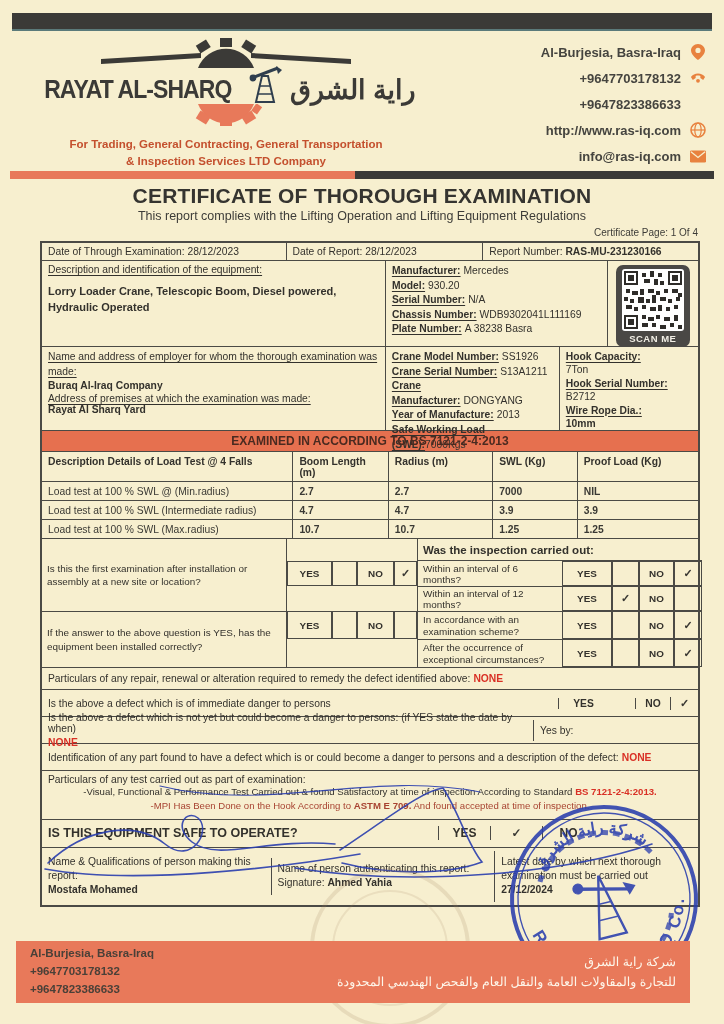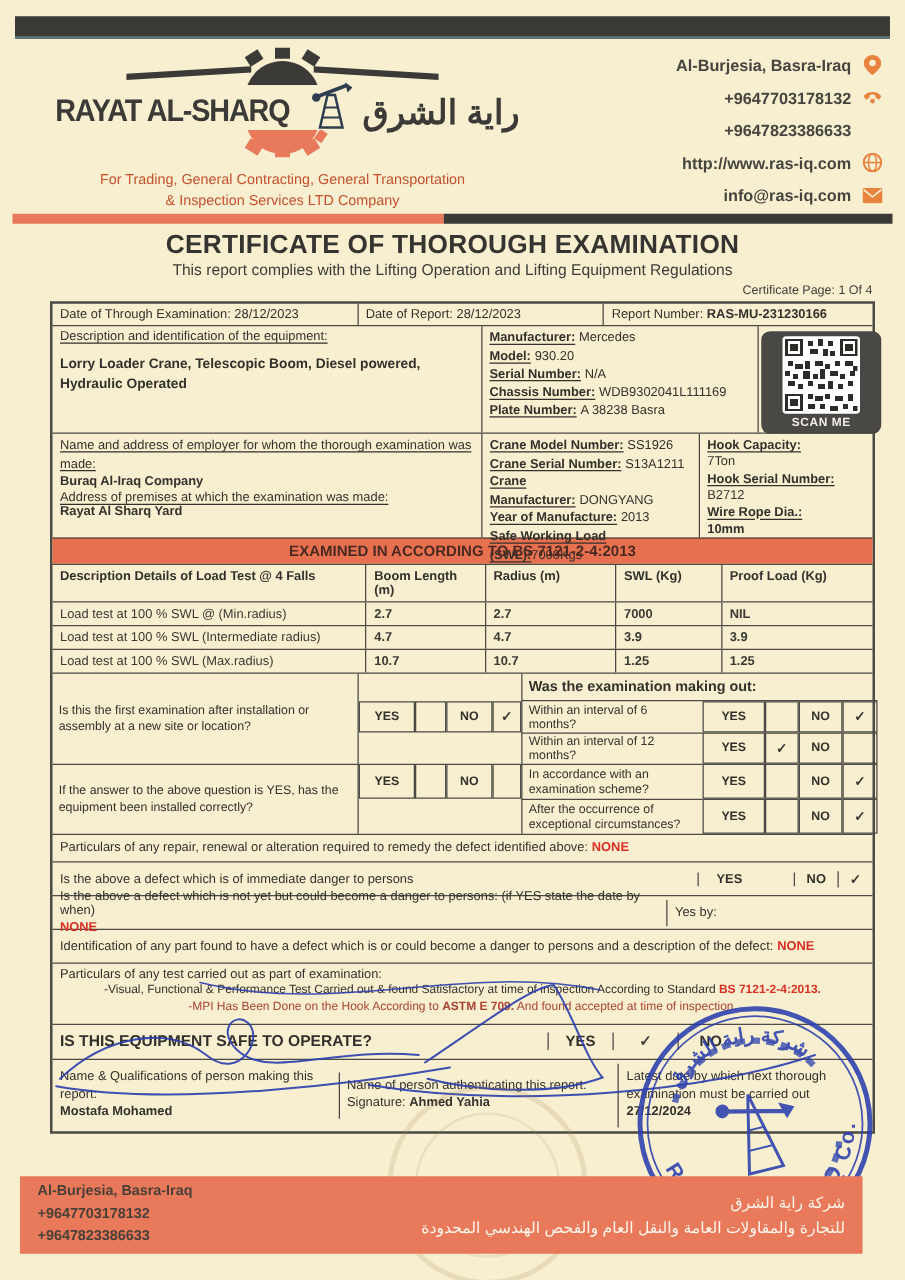--- a/index.html
+++ b/index.html
@@ -9,21 +9,21 @@
   *{box-sizing:border-box;margin:0;padding:0}
   body{background:#e8e6df;font-family:"Liberation Sans",sans-serif;}
   .page{position:relative;width:724px;height:1024px;background:var(--cream);color:var(--ink);overflow:hidden;margin:0 auto;}
   .topbar{position:absolute;top:13px;left:12px;right:12px;height:18px;background:var(--dark);border-bottom:2px solid #5b7a7a}
   
   .header{position:absolute;top:38px;left:26px;right:18px;display:flex}
   .logo-block{width:400px;display:flex;flex-direction:column;align-items:center}
   .logo-name-row{display:flex;align-items:flex-end;justify-content:center;gap:8px;margin-top:-4px}
   .logo-en{font-size:25px;font-weight:bold;color:var(--dark);letter-spacing:-1px;transform:scaleX(.92)}
   .logo-ar{font-size:27px;font-weight:bold;color:var(--dark);line-height:1}
-  .tagline{color:#c4502e;font-size:11.5px;font-weight:normal;text-align:center;line-height:1.45;margin-top:10px}
+  .tagline{color:#c4502e;font-size:11.5px;font-weight:bold;text-align:center;line-height:1.45;margin-top:10px}
   .contacts{flex:1;padding-top:6px}
   .contact-row{display:flex;justify-content:flex-end;align-items:center;gap:9px;margin-bottom:10px;font-size:13px;font-weight:bold;color:#45443f}
   .cicon{width:16px;height:16px;display:inline-flex;align-items:center;justify-content:center}
   .cicon.empty{visibility:hidden}
   
   .sep{position:absolute;top:171px;left:10px;right:10px;height:8px;display:flex}
   .sep-l{width:49%;background:var(--accent)} .sep-r{flex:1;background:var(--dark)}
   .title{position:absolute;top:184px;left:0;right:0;text-align:center;font-size:21px;font-weight:bold;color:#353430;letter-spacing:.2px}
   .subtitle{position:absolute;top:209px;left:0;right:0;text-align:center;font-size:12.5px;color:#3d3c38}
   .certpage{position:absolute;top:227px;right:26px;font-size:10px;color:#3d3c38}
@@ -33,21 +33,21 @@
   .trow:first-child{border-top:none}
   .tcell{border-left:1px solid var(--bd);padding:3px 6px}
   .tcell:first-child{border-left:none}
   .u{text-decoration:underline;text-underline-offset:2px}
   .b{font-weight:bold}
   .red{color:var(--red);font-weight:bold}
   .reddark{color:#a84432}
   .kv{line-height:1.42}
   .kv .v{margin-left:3px}
   
-  .qrbox{width:96px;background:#4a4845;border-radius:7px;padding:4px 4px 2px;display:flex;flex-direction:column;align-items:center;margin:2px auto}
+  .qrbox{width:74px;background:#4a4845;border-radius:7px;padding:4px 4px 2px;display:flex;flex-direction:column;align-items:center;margin:2px auto}
   .qrbox .white{background:#fff;border-radius:3px;padding:2px;line-height:0}
   .qrlabel{color:#f2efe6;font-size:9.5px;font-weight:bold;letter-spacing:.5px;padding:2px 0 1px}
   
   .banner{background:#e6704f;color:#4a2a20;text-align:center;font-weight:bold;font-size:12px;padding:3px 0;border-top:1px solid var(--bd)}
   
   .lt-head .lc{font-weight:bold}
   .lc{border-left:1px solid var(--bd);padding:3.5px 6px}
   .lc:first-child{border-left:none}
   .lc.c1{width:252px}.lc.c2{width:96px}.lc.c3{width:105px}.lc.c4{width:85px}.lc.c5{width:122px}
   .lt-row .lc{font-weight:bold;color:#3a3934}
@@ -308,21 +308,21 @@
     <div class="trow lt-row">
       <div class="lc c1">Load test at 100 % SWL (Max.radius)</div>
       <div class="lc c2">10.7</div>
       <div class="lc c3">10.7</div>
       <div class="lc c4">1.25</div>
       <div class="lc c5">1.25</div>
     </div>
 
     <div class="qgrid">
       <div class="qc brr" style="grid-area:1/1/4/2;line-height:1.35">Is this the first examination after installation or assembly at a new site or location?</div>
-      <div class="qc qhdr bl bb" style="grid-area:1/6/2/11">Was the examination making out:</div>
+      <div class="qc qhdr bl bb" style="grid-area:1/6/2/11">Was the inspection carried out:</div>
 
       <div class="box" style="grid-area:2/2">YES</div>
       <div class="box ck" style="grid-area:2/3"></div>
       <div class="box" style="grid-area:2/4">NO</div>
       <div class="box ck" style="grid-area:2/5">✓</div>
 
       <div class="qc bl" style="grid-area:2/6">Within an interval of 6 months?</div>
       <div class="box" style="grid-area:2/7">YES</div>
       <div class="box ck" style="grid-area:2/8"></div>
       <div class="box" style="grid-area:2/9">NO</div>

